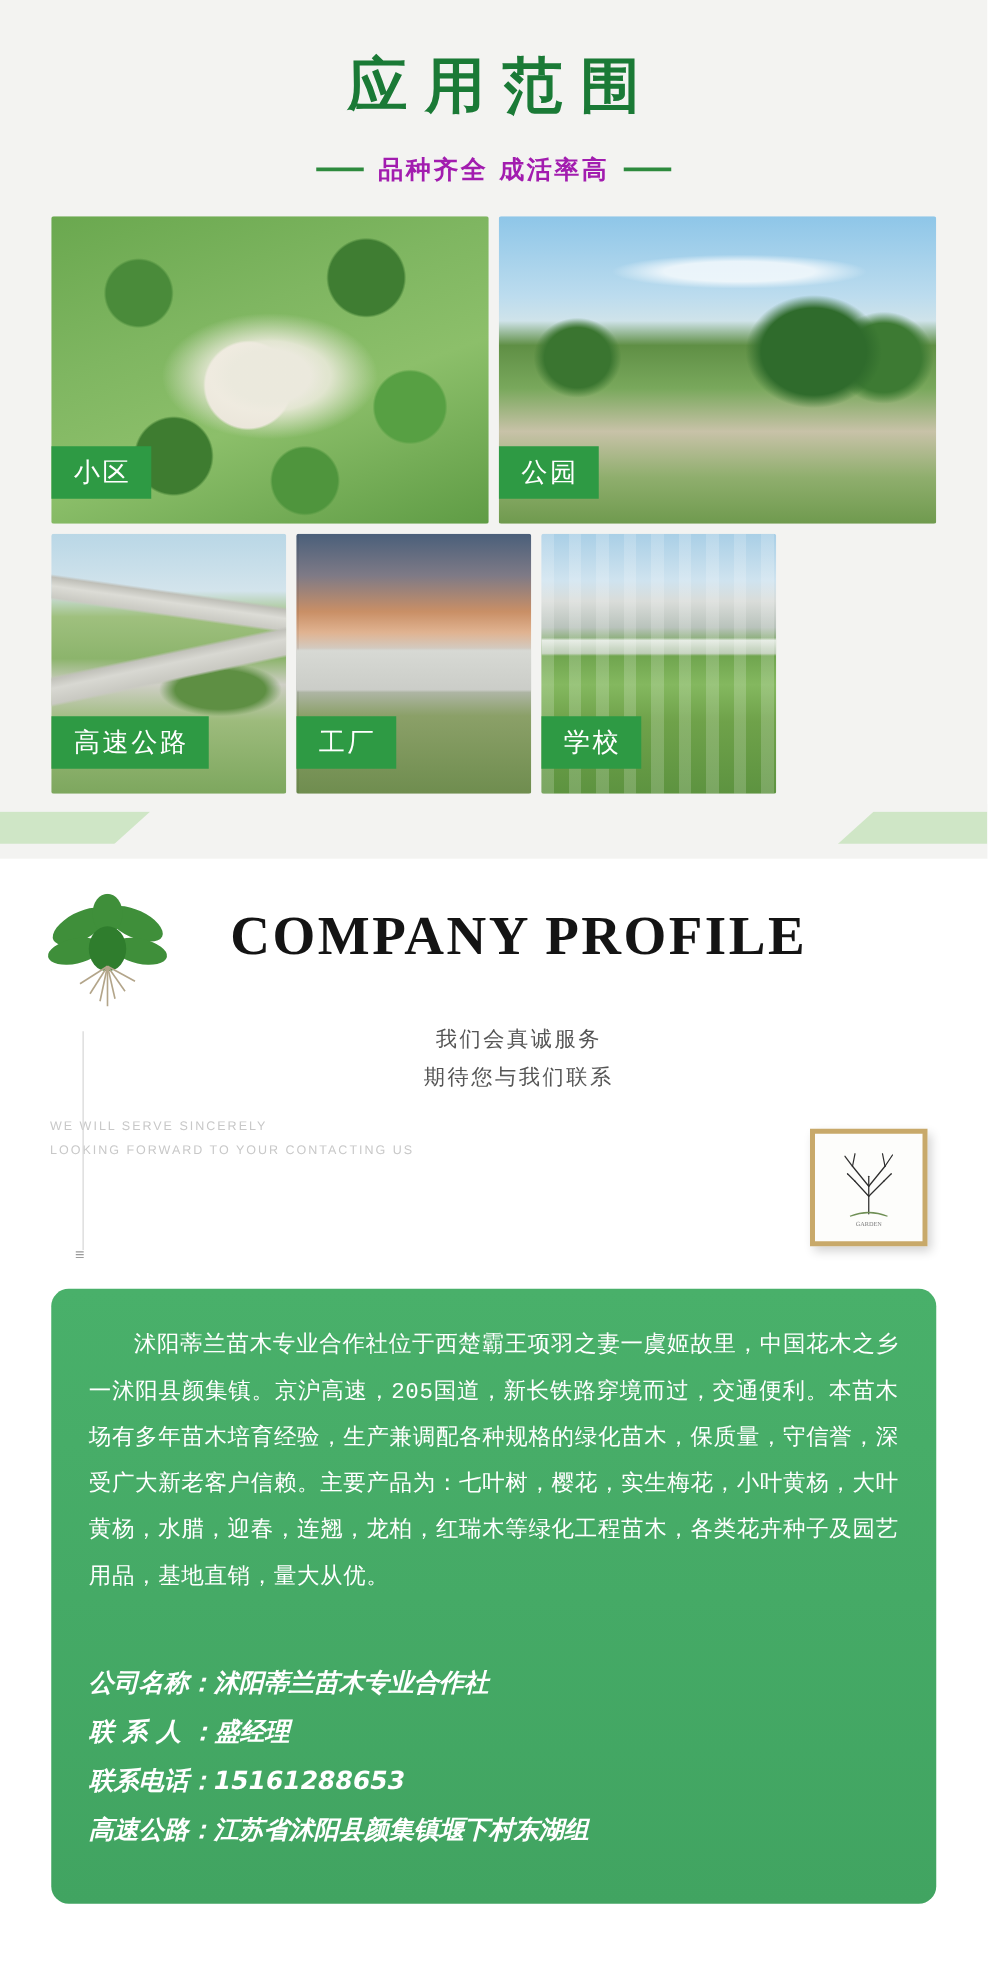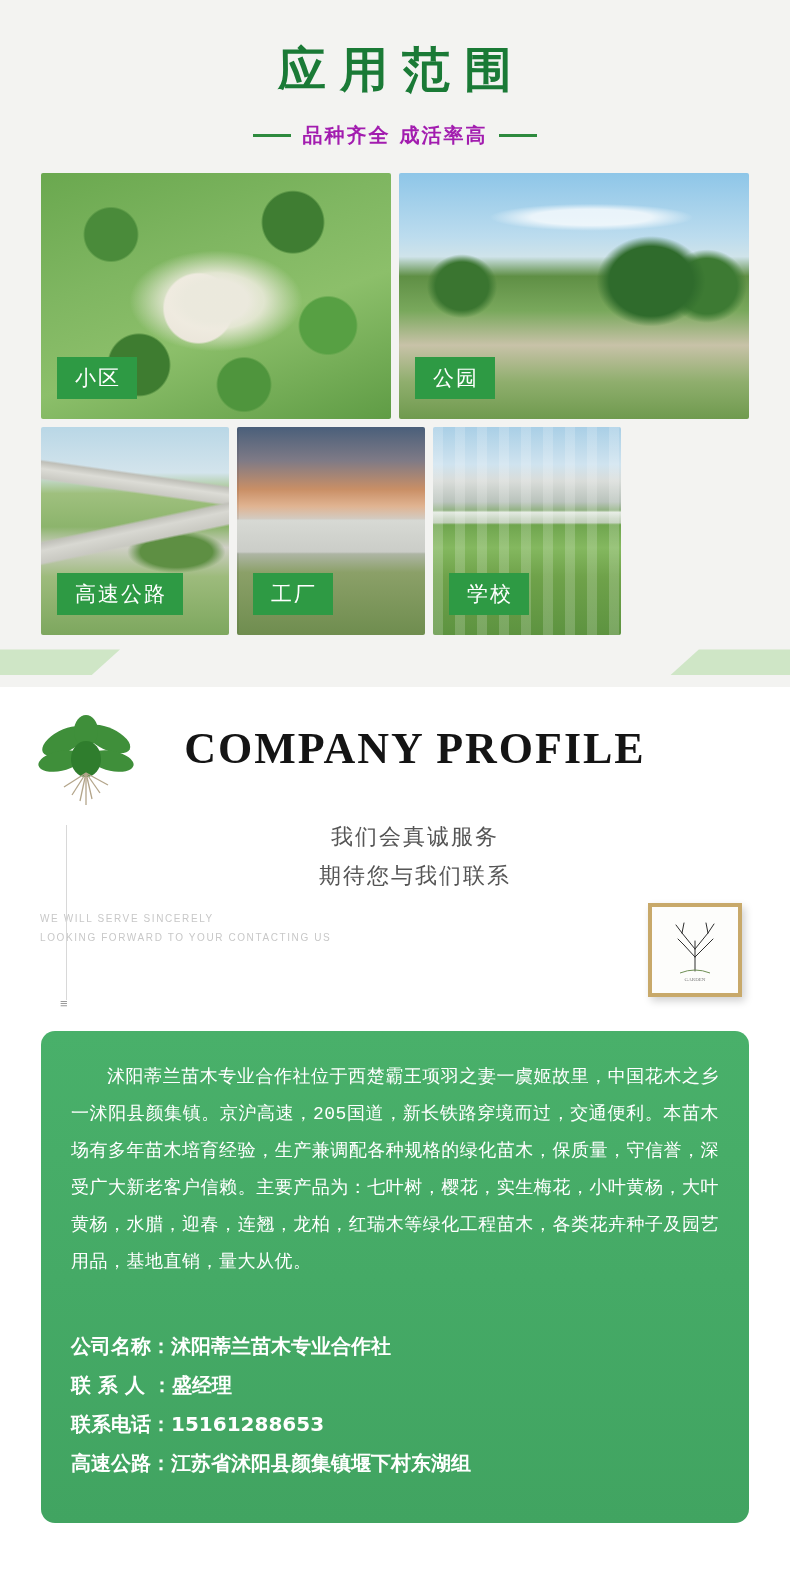--- a/index.html
+++ b/index.html
@@ -61,21 +61,21 @@
     gap: 8px;
     margin-bottom: 8px;
   }
   .tile {
     position: relative;
     overflow: hidden;
     border-radius: 2px;
   }
   .tile .label {
     position: absolute;
-    left: 16px;
+    left: 0;
     bottom: 20px;
     background: #2e9a44;
     color: #ffffff;
     font-size: 21px;
     padding: 7px 16px 7px 18px;
     letter-spacing: 2px;
     font-family: "DejaVu Sans", "Liberation Sans", sans-serif;
   }
   .r1 .tile:nth-child(1) { width: 350px; height: 246px; }
   .r1 .tile:nth-child(2) { width: 350px; height: 246px; }
@@ -228,21 +228,21 @@
     margin-top: 22px;
     letter-spacing: 4px;
     padding-left: 40px;
     font-family: "DejaVu Sans", "Liberation Sans", sans-serif;
   }
   .profile-slogan {
     text-align: center;
     margin-top: 44px;
     padding-left: 40px;
     color: #555555;
-    font-size: 22px;
+    font-size: 17px;
     line-height: 1.75;
     letter-spacing: 2px;
     font-family: "DejaVu Sans", "Liberation Sans", sans-serif;
   }
   .profile-slogan-en {
     text-align: left;
     padding-left: 40px;
     margin-top: 14px;
     color: #c8c8c8;
     font-size: 10px;
@@ -277,20 +277,21 @@
   .green-card .intro {
     font-size: 18px;
     line-height: 2.05;
     text-align: justify;
     text-indent: 36px;
     letter-spacing: .5px;
     font-family: Liberation Mono, monospace;
   }
   .contact {
     margin-top: 46px;
+    font-style: italic;
   }
   .contact-row {
     display: flex;
     align-items: baseline;
     font-size: 20px;
     line-height: 1.95;
     font-family: "DejaVu Sans", "Liberation Sans", sans-serif;
     font-weight: bold;
   }
   .contact-key { white-space: nowrap; }

